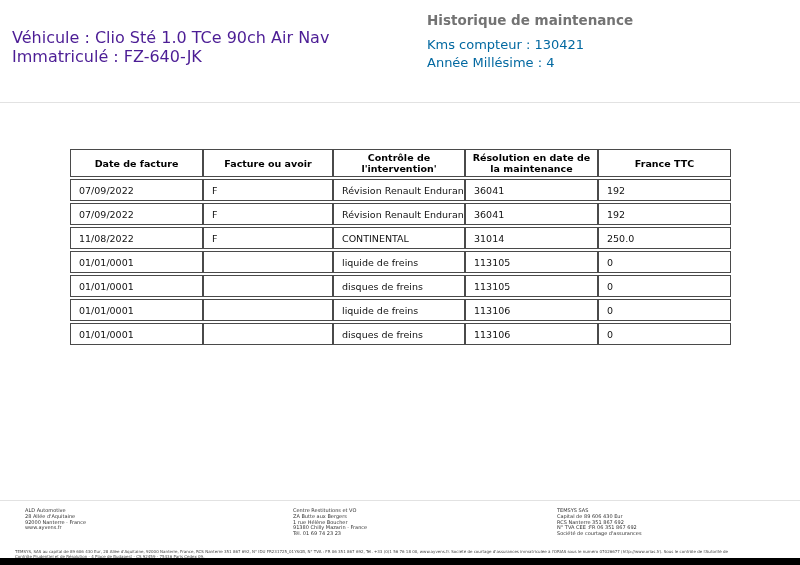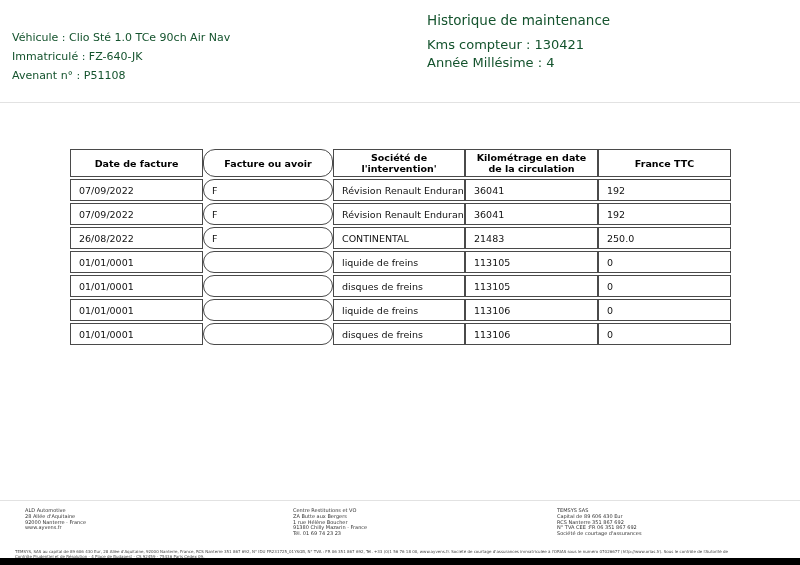--- a/index.html
+++ b/index.html
@@ -11,43 +11,43 @@
     height: 565px;
     background: #ffffff;
     overflow: hidden;
   }
 
   
   .vehicle-block {
     position: absolute;
     left: 12px;
     top: 28px;
-    font-size: 11px;
+    font-size: 16px;
     line-height: 19px;
-    color: #14532d;
+    color: #4c1d95;
     white-space: nowrap;
   }
 
   
   .doc-title {
     position: absolute;
     left: 427px;
     top: 12px;
     font-size: 13.5px;
-    font-weight: normal;
-    color: #14532d;
+    font-weight: bold;
+    color: #737373;
     white-space: nowrap;
   }
   .meta-block {
     position: absolute;
     left: 427px;
     top: 36px;
     font-size: 13px;
     line-height: 18px;
-    color: #14532d;
+    color: #0369a1;
     white-space: nowrap;
   }
 
   .sep { position: absolute; left: 0; width: 800px; height: 1px; background: #e2e2e2; }
   .sep-top { top: 102px; }
   .sep-footer { top: 500px; }
 
   
   .table-wrap { position: absolute; left: 70px; top: 147px; width: 661px; }
   table.maintenance {
@@ -74,21 +74,21 @@
     color: #000;
   }
   table.maintenance td {
     height: 22px;
     padding: 2px 8px;
     text-align: left;
     vertical-align: middle;
     color: #111;
   }
   .col0 { width: 133px; }
-  .col1 { width: 130px; border-radius: 12px; }
+  .col1 { width: 130px; }
   .col2 { width: 132px; }
   .col3 { width: 133px; }
   .col4 { width: 133px; }
 
   
   .footer-block {
     position: absolute;
     top: 508px;
     font-size: 5px;
     line-height: 5.8px;
@@ -122,63 +122,62 @@
   }
 </style>
 </head>
 <body>
 
 <div class="page">
 
   <div class="vehicle-block">
       <div>Véhicule : Clio Sté 1.0 TCe 90ch Air Nav</div>
       <div>Immatriculé : FZ-640-JK</div>
-      <div>Avenant n° : P51108</div>
     </div>
 
   <div class="doc-title">Historique de maintenance</div>
 
   <div class="meta-block">
       <div>Kms compteur : 130421</div>
       <div>Année Millésime : 4</div>
     </div>
 
   <div class="sep sep-top"></div>
 
   <div class="table-wrap">
     <table class="maintenance">
       <thead>
         <tr>
             <th class="col0">Date de facture</th>
             <th class="col1">Facture ou avoir</th>
-            <th class="col2">Société de l'intervention'</th>
-            <th class="col3">Kilométrage en date de la circulation</th>
+            <th class="col2">Contrôle de l'intervention'</th>
+            <th class="col3">Résolution en date de la maintenance</th>
             <th class="col4">France TTC</th>
           </tr>
       </thead>
       <tbody>
           <tr>
             <td class="col0">07/09/2022</td>
             <td class="col1">F</td>
             <td class="col2">Révision Renault Endurance es</td>
             <td class="col3">36041</td>
             <td class="col4">192</td>
           </tr>
           <tr>
             <td class="col0">07/09/2022</td>
             <td class="col1">F</td>
             <td class="col2">Révision Renault Endurance es</td>
             <td class="col3">36041</td>
             <td class="col4">192</td>
           </tr>
           <tr>
-            <td class="col0">26/08/2022</td>
+            <td class="col0">11/08/2022</td>
             <td class="col1">F</td>
             <td class="col2">CONTINENTAL</td>
-            <td class="col3">21483</td>
+            <td class="col3">31014</td>
             <td class="col4">250.0</td>
           </tr>
           <tr>
             <td class="col0">01/01/0001</td>
             <td class="col1"></td>
             <td class="col2">liquide de freins</td>
             <td class="col3">113105</td>
             <td class="col4">0</td>
           </tr>
           <tr>

